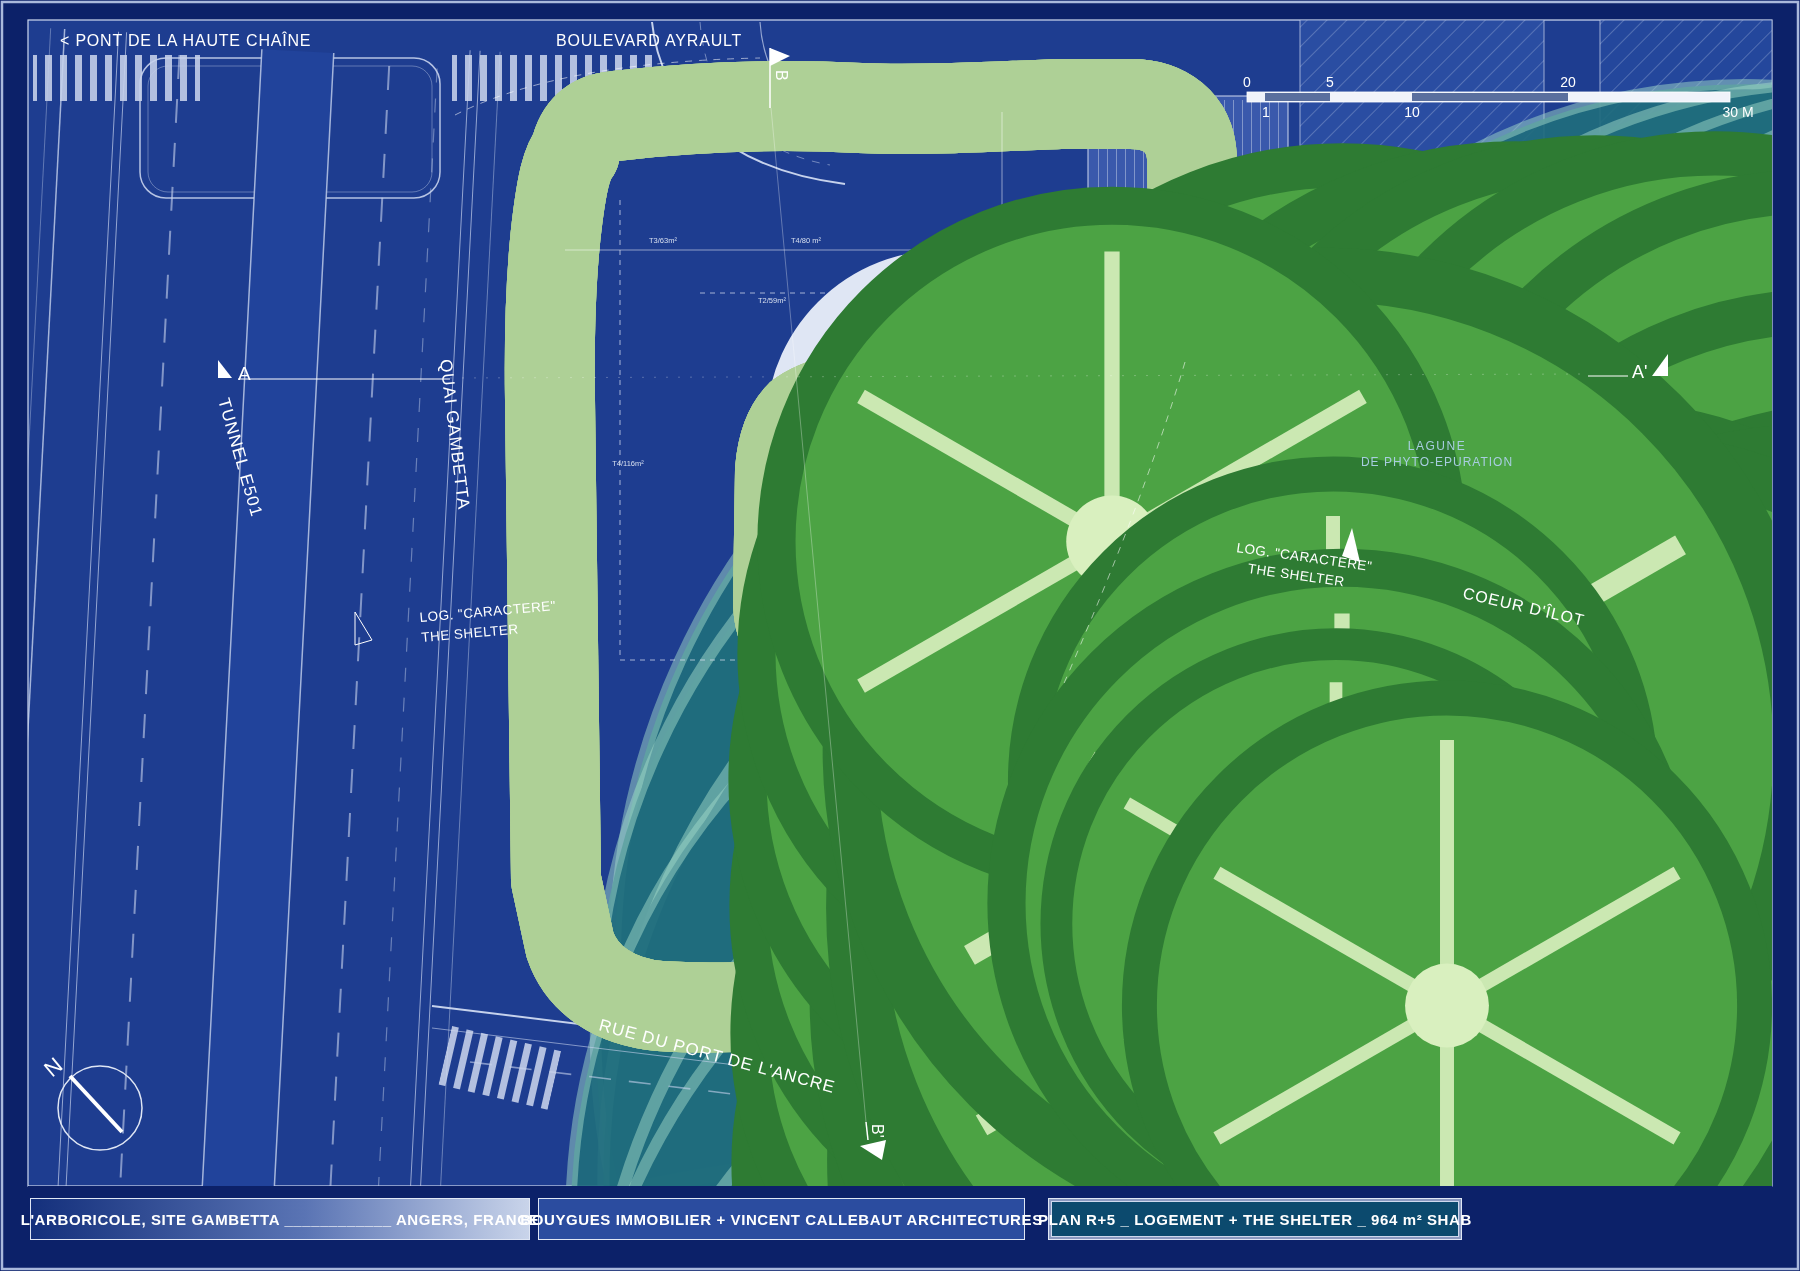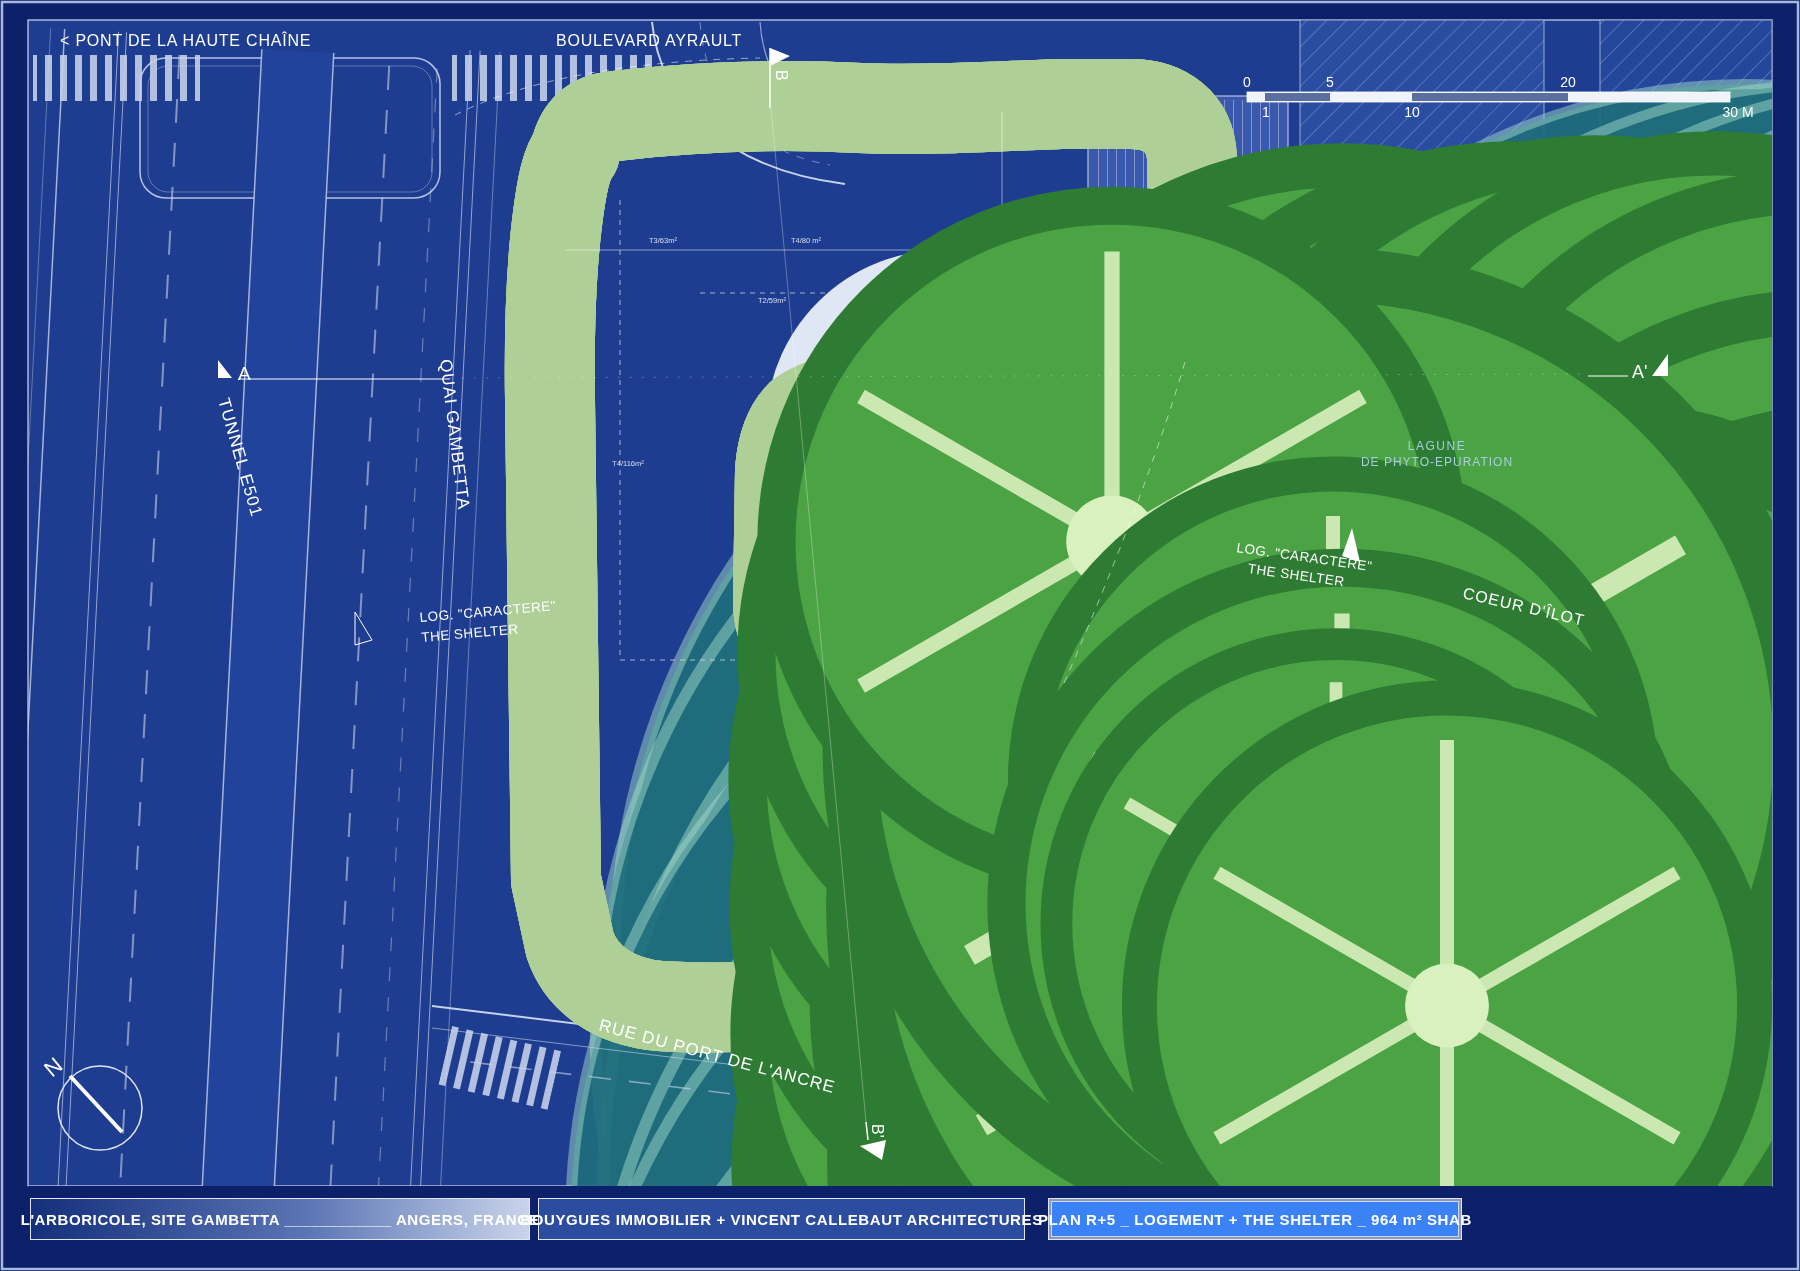--- a/index.html
+++ b/index.html
@@ -5,21 +5,21 @@
   html,body{margin:0;padding:0;background:#0c2169;}
   .sheet{position:relative;width:1800px;height:1271px;background:#0c2169;overflow:hidden;
          font-family:"Liberation Sans",sans-serif;}
   .plan-svg{position:absolute;left:0;top:0;}
   .titlebar{position:absolute;left:0;top:1198px;width:1800px;height:52px;}
   .tb-box{position:absolute;height:42px;display:flex;align-items:center;justify-content:center;
           color:#ffffff;font-size:15px;font-weight:600;letter-spacing:0.6px;white-space:nowrap;
           border:1px solid #dfe6f4;box-sizing:border-box;}
   .tb-project{left:30px;width:500px;background:linear-gradient(90deg,#14307c 0%,#5a74b4 55%,#c9d4ea 100%);}
   .tb-client{left:538px;width:487px;background:#2b4c9f;}
-  .tb-sheet{left:1048px;width:414px;background:#3b82f6;box-shadow:inset 0 0 0 2px #8b99c0,inset 0 0 0 3px #cfd9ee;}
+  .tb-sheet{left:1048px;width:414px;background:#0c4a6e;box-shadow:inset 0 0 0 2px #8b99c0,inset 0 0 0 3px #cfd9ee;}
   svg text{font-family:"Liberation Sans",sans-serif;}
 </style>
 </head>
 <body>
 
 <div class="sheet">
 <svg class="plan-svg" width="1800" height="1271" viewBox="0 0 1800 1271">
 <defs>
   <clipPath id="draw">
           <rect x="28" y="20" width="1744" height="1166"></rect>

